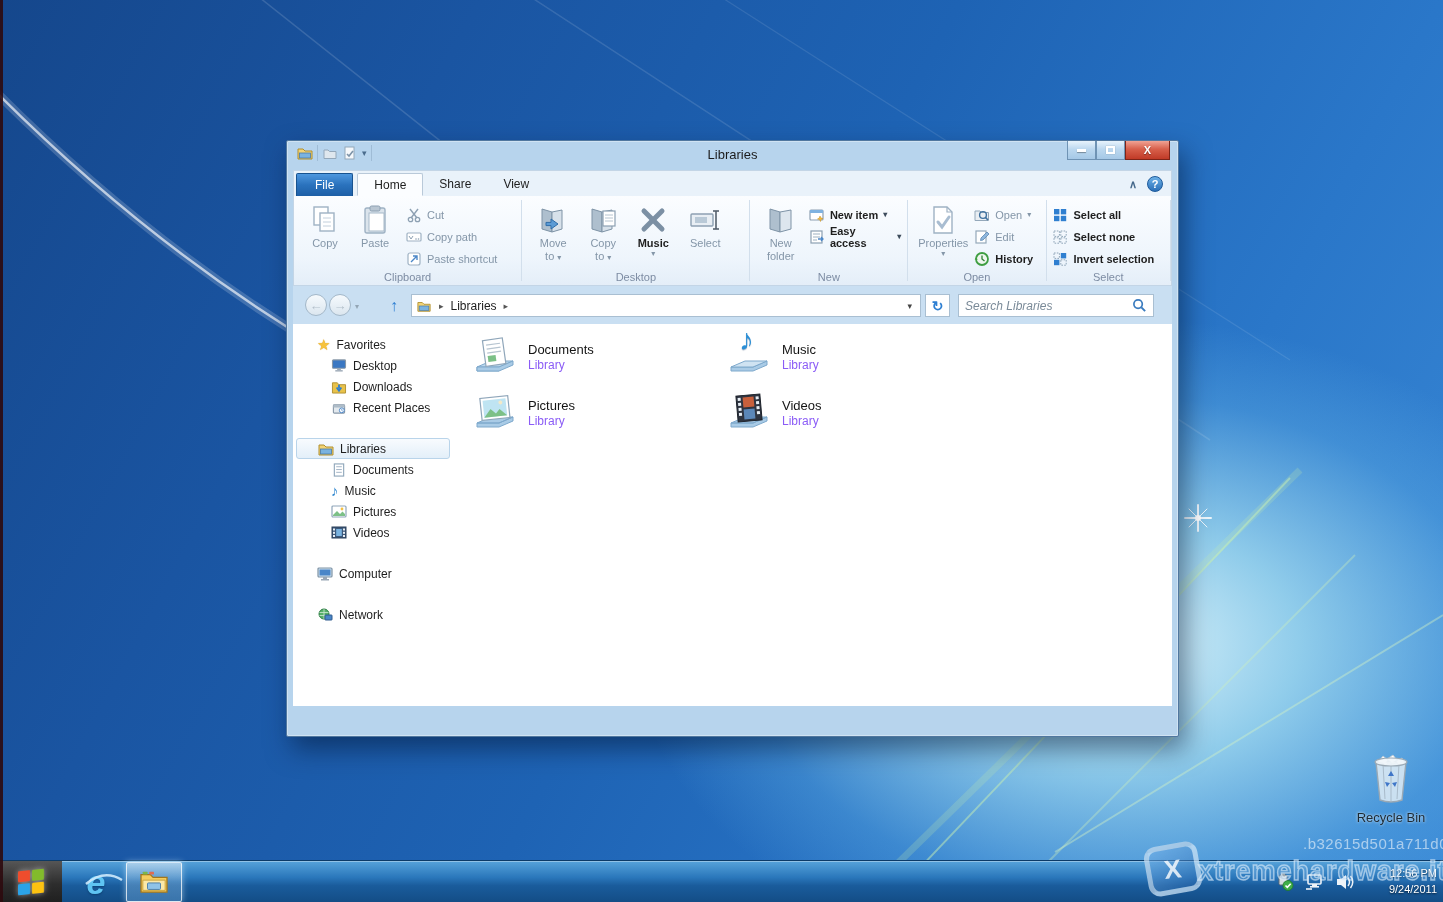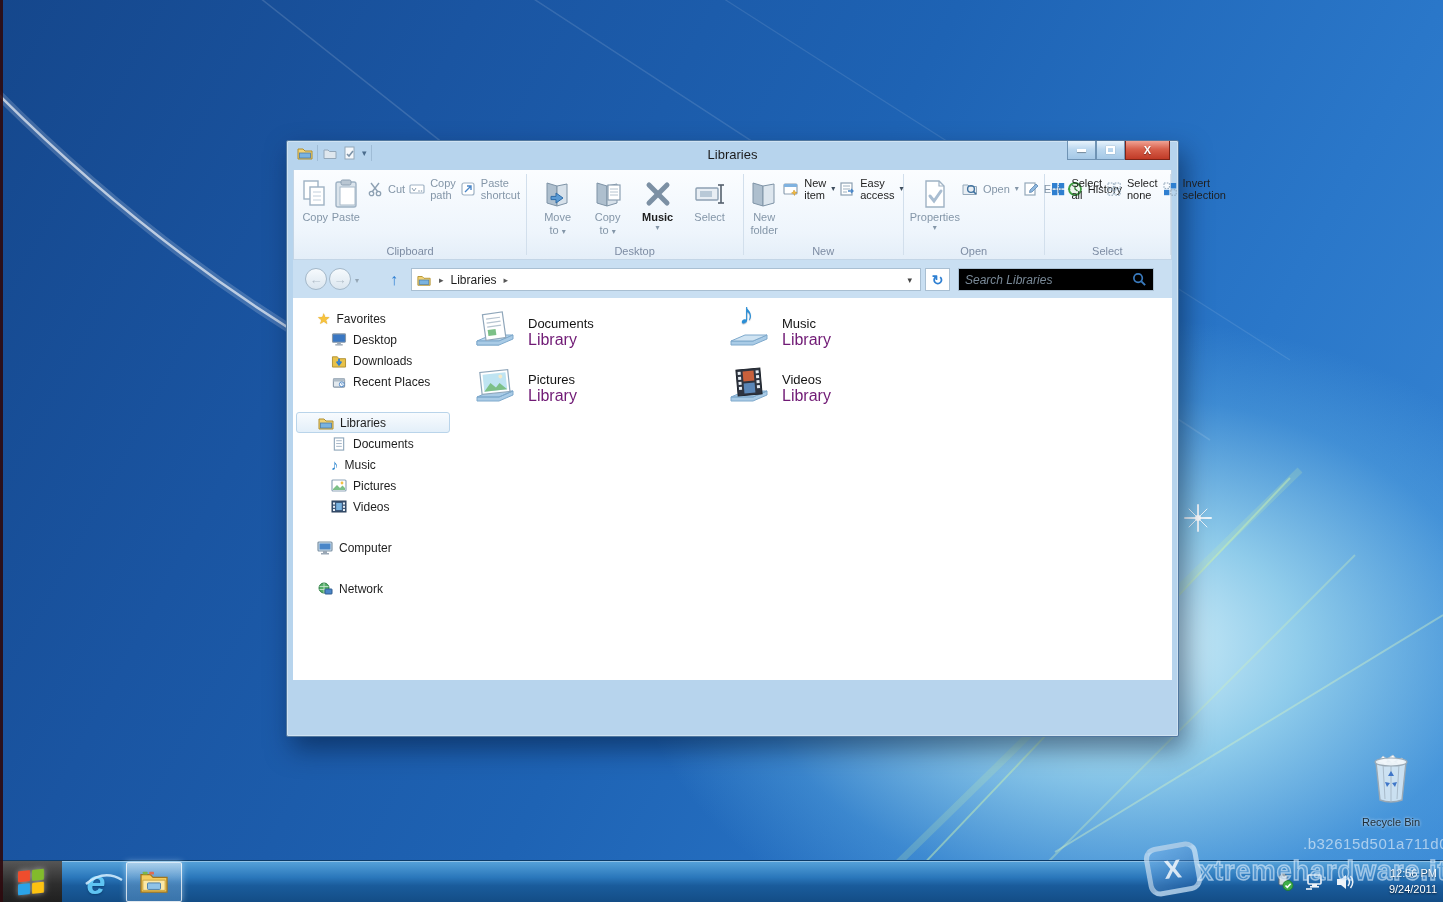--- a/index.html
+++ b/index.html
@@ -48,72 +48,72 @@
   .ribbon { position:relative; height:90px; background:linear-gradient(#fbfdff,#eef5fc 70%,#e4eef8);
     border:1px solid #c3d5e6; border-top:none; display:flex; }
   .rgroup { position:relative; display:flex; align-items:flex-start; padding:4px 6px 16px; }
   .rgroup-label { position:absolute; left:0; right:0; bottom:2px; text-align:center; font-size:11px; color:#7d8ca3; }
   .rsep { width:1px; background:#d2dfec; margin:4px 0 4px; }
   .rb-big { width:50px; display:flex; flex-direction:column; align-items:center; padding-top:3px; }
   .rb-big .bicon { height:34px; display:flex; align-items:center; justify-content:center; }
   .rb-lab { font-size:11px; color:#8496a8; line-height:13px; text-align:center; }
   .rb-lab.en { color:#1e1e1e; }
   .rb-dd { font-size:8px; color:#8496a8; line-height:8px; }
-  .rb-smallcol { display:flex; flex-direction:row; justify-content:flex-start; gap:4px; padding-top:6px; }
+  .rb-smallcol { display:flex; flex-direction:column; justify-content:flex-start; gap:4px; padding-top:6px; }
   .rb-small { display:flex; align-items:center; gap:5px; font-size:11px; color:#8496a8; height:18px; }
-  .rb-small.en { color:#1e1e1e; }
+  .rb-small.en { color:#1e1e1e;font-weight:bold; }
   .mini { width:16px; height:16px; flex:0 0 16px; }
 
   
   .addrrow { position:relative; height:38px; background:#c9dff2; }
   .navcircle { position:absolute; top:8px; width:22px; height:22px; border-radius:50%; border:1px solid #a4b8c9;
     background:linear-gradient(#f6fafd,#dbe6ef); display:flex; align-items:center; justify-content:center;
     color:#b3bfca; font-size:13px; font-weight:bold; }
   .nav-dd { position:absolute; left:62px; top:16px; font-size:8px; color:#93a5b5; }
   .upbtn { position:absolute; left:90px; top:10px; width:22px; height:20px; display:flex; align-items:center; justify-content:center;
     color:#2e7fd2; font-size:16px; font-weight:bold; }
   .addrbox { position:absolute; left:118px; top:8px; width:510px; height:23px; background:#fff; border:1px solid #a9bfd2;
     display:flex; align-items:center; padding:0 4px; font-size:12px; color:#1e1e1e; }
   .addr-crumb { display:flex; align-items:center; gap:7px; }
   .crumb-arrow { font-size:9px; color:#555; }
   .addr-dd { margin-left:auto; font-size:9px; color:#444; padding:0 4px; }
   .refreshbtn { position:absolute; left:632px; top:8px; width:25px; height:23px; border:1px solid #a9bfd2; background:#fff;
     display:flex; align-items:center; justify-content:center; color:#2e7fd2; font-size:14px; font-weight:bold; }
-  .searchbox { position:absolute; right:18px; top:8px; width:196px; height:23px; background:#000000; border:1px solid #a9bfd2;
+  .searchbox { position:absolute; right:18px; top:8px; width:196px; height:23px; background:#ffffff; border:1px solid #a9bfd2;
     display:flex; align-items:center; padding:0 6px; }
   .searchbox input { border:none; outline:none; flex:1; font-size:12px; font-style:italic; color:#707070;
     font-family:"Liberation Sans", sans-serif; background:transparent; }
   .searchbox input::placeholder { color:#7a8a98; font-style:italic; }
 
   
   .winbody { position:relative; height:382px; background:#fff; display:flex; }
   .sidebar { width:160px; padding-top:10px; flex:0 0 160px; }
   .sb-item { display:flex; align-items:center; gap:6px; height:21px; font-size:12px; color:#1e1e1e; padding-left:24px; }
   .sb-item.child { padding-left:38px; }
   .sb-gap { height:20px; }
   .sb-selected { background:linear-gradient(#f8fbfe,#e3eff9); border:1px solid #b9d4ea; border-radius:3px;
     margin:0 3px; padding-left:21px; }
   .glyph-star { color:#f7c33d; font-size:15px; text-shadow:0 0 1px #c98f1d; line-height:14px; }
   .glyph-note { color:#2f87cf; font-size:15px; font-weight:bold; line-height:14px; }
 
   .contentarea { position:relative; flex:1; }
   .lib-item { position:absolute; width:245px; height:50px; display:flex; align-items:center; gap:9px; }
   .lib-name { font-size:13px; color:#141414; line-height:16px; }
-  .lib-type { font-size:16px; color:#701a75; line-height:15px; }
+  .lib-type { font-size:12px; color:#8b5cf6; line-height:15px; }
   .lib-bignote { font-size:30px; color:#2b8fd6; font-weight:bold; position:absolute; left:14px; top:-12px; text-shadow:0 1px 1px rgba(0,40,90,.35); }
 
   
   .statusbar { position:relative; height:24px; background:#fdfeff; border-top:1px solid #dde8f2; }
   .status-count { position:absolute; left:12px; top:5px; font-size:11px; color:#333; }
   .status-sep { position:absolute; left:62px; top:3px; width:1px; height:18px; background:#d7dee5; }
   .status-views { position:absolute; right:8px; top:4px; display:flex; gap:5px; }
 
   
   .recycle { position:absolute; left:1356px; top:752px; width:70px; text-align:center; z-index:1; }
-  .recycle-label { margin-top:12px; font-size:11px; color:#1e2a33; text-shadow:0 0 3px rgba(255,255,255,.9); }
+  .recycle-label { margin-top:6px; font-size:13px; color:#1e2a33; text-shadow:0 0 3px rgba(255,255,255,.9); }
   .build-id { position:absolute; left:1303px; top:835px; font-size:15px; color:rgba(255,255,255,.55); z-index:3; letter-spacing:.5px; }
 
   
   .taskbar { position:absolute; left:0; bottom:0; width:1443px; height:42px; z-index:5;
     background:linear-gradient(#57a3da,#2a77bb 40%,#1a5c9c 60%,#134d86); border-top:1px solid #0c3a66;
     box-shadow:0 1px 0 rgba(255,255,255,.35) inset; }
   .startbtn { position:absolute; left:0; top:0; width:62px; height:42px; background:linear-gradient(#565656,#2d2d2d 55%,#1f1f1f);
     display:flex; align-items:center; justify-content:center; }
   .winflag { position:relative; width:26px; height:24px; transform:skewY(-6deg); filter:drop-shadow(0 0 3px rgba(255,255,255,.5)); }
   .winflag div { position:absolute; width:12px; height:11px; border-radius:1px; }
@@ -190,20 +190,32 @@
           </div>
         <div class="wc-btn">
             <div class="wc-max-glyph"></div>
           </div>
         <div class="wc-btn wc-close">
             <span class="wc-x-glyph">X</span>
           </div>
       </div>
     </div>
 
+    <div class="tabrow">
+      <div class="tabs">
+        <div class="tab tab-file">File</div>
+        <div class="tab tab-active">Home</div>
+        <div class="tab">Share</div>
+        <div class="tab">View</div>
+      </div>
+      <div class="tabrow-right">
+        <span class="collapse-glyph">∧</span>
+        <div class="help-circle">?</div>
+      </div>
+    </div>
 
     <div class="ribbon">
 
       <div class="rgroup" style="width:232px">
         <div class="rb-big">
           <div class="bicon">
               <svg width="28" height="30" viewBox="0 0 28 30">
             <rect x="3" y="2" width="14" height="18" fill="#fff" stroke="#9fb2c4" stroke-width="1.4"></rect>
             <rect x="9" y="8" width="14" height="18" fill="#fff" stroke="#9fb2c4" stroke-width="1.4"></rect>
             <g stroke="#c3d0dc" stroke-width="1">

